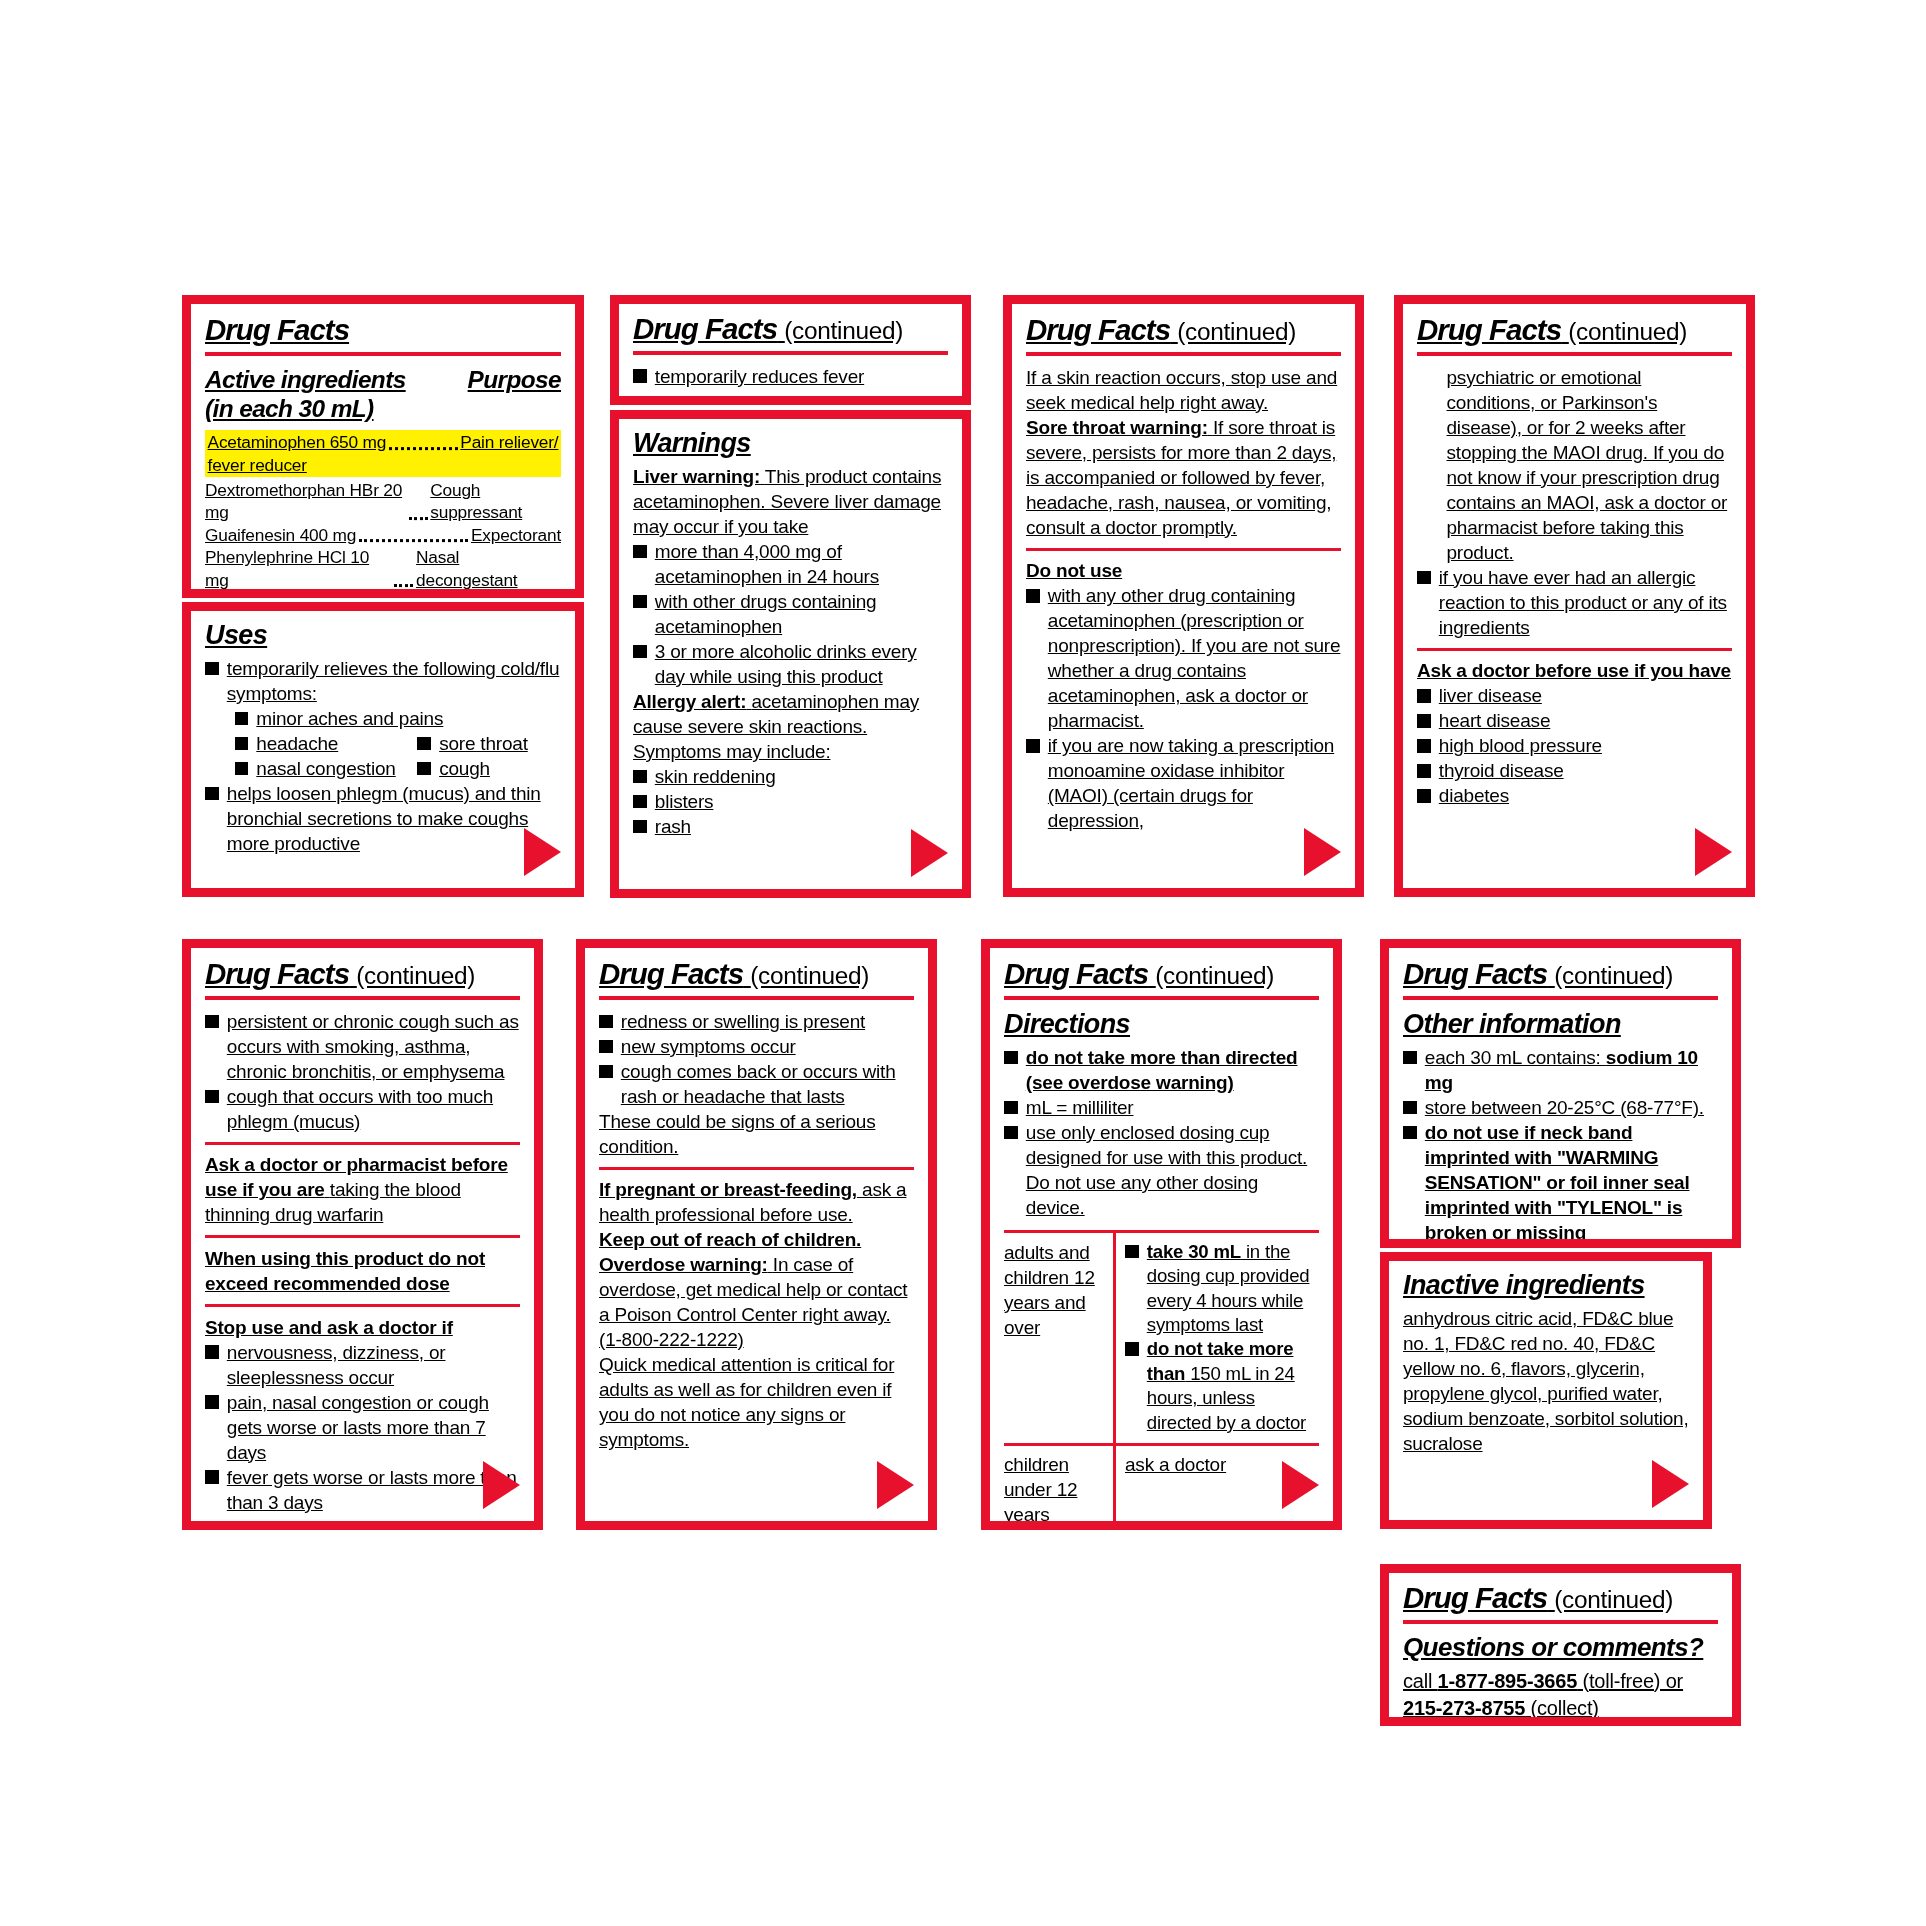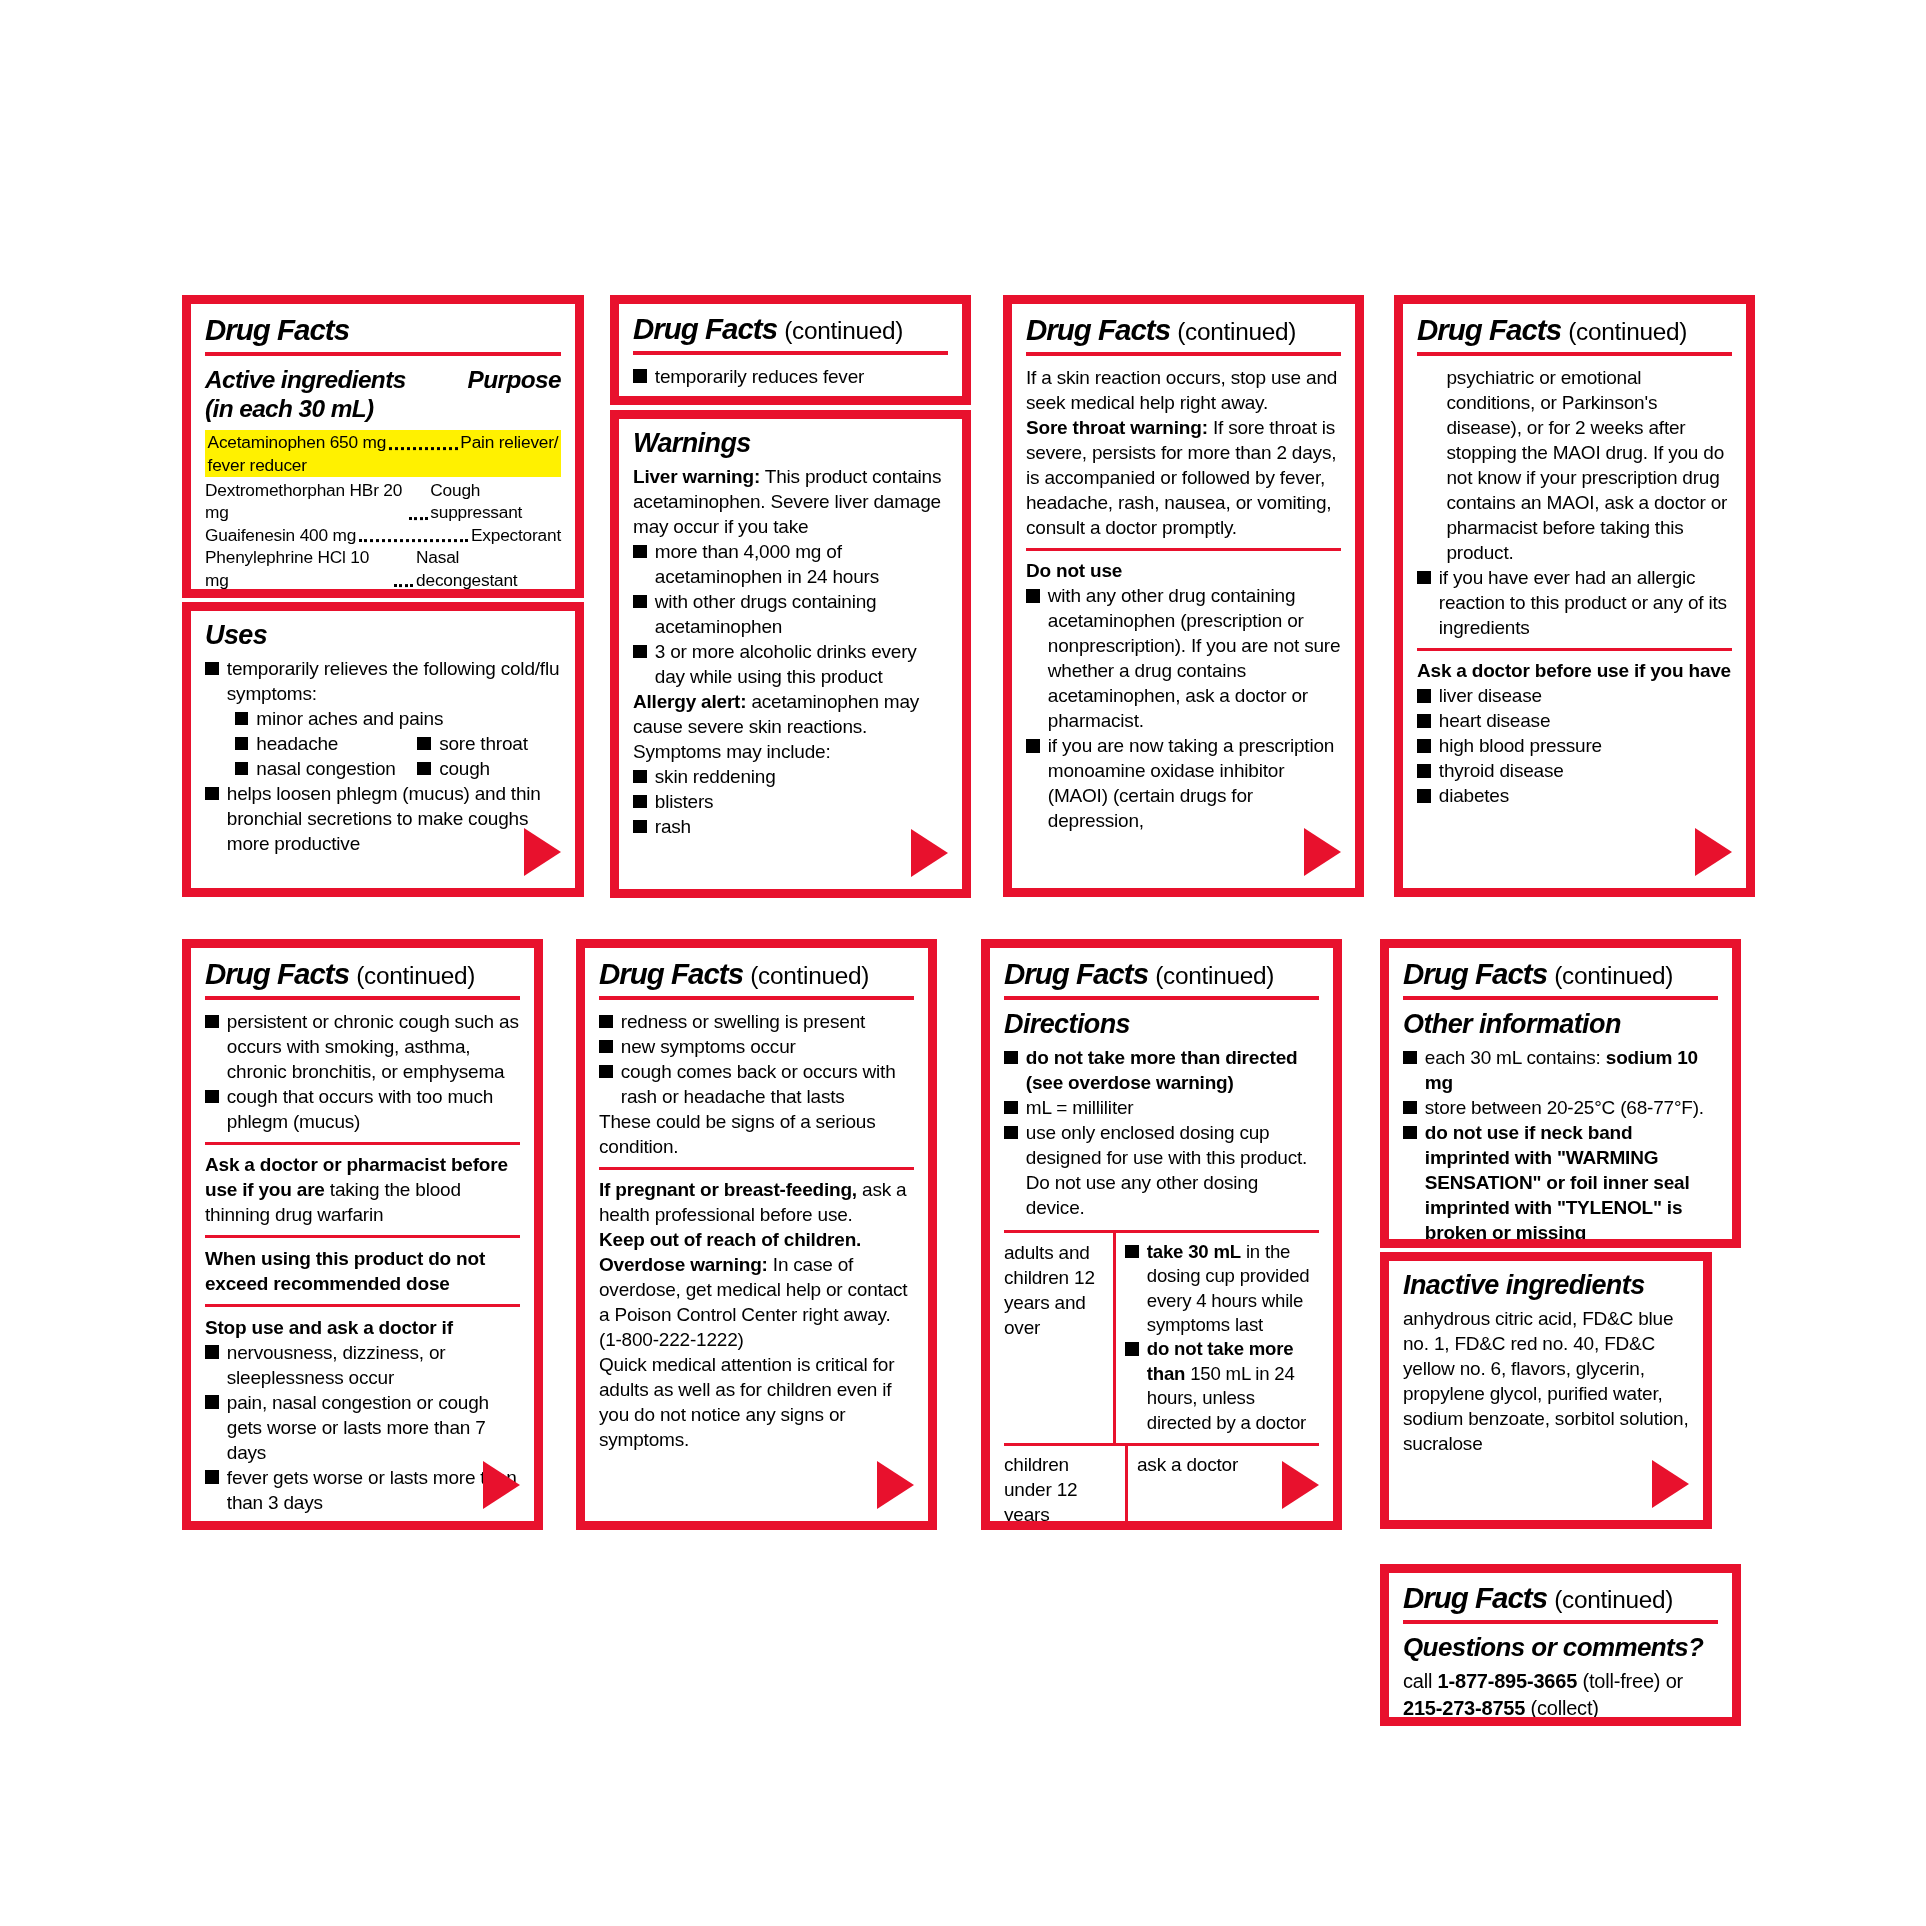--- a/index.html
+++ b/index.html
@@ -1,21 +1,21 @@
 <!DOCTYPE html>
 <html style="--red: #e8112d; --hl: #fff100;font-size:10.3px"><head>
 <meta charset="utf-8">
 <style>
   :root { --red:#e8112d; --hl:#fff100; }
   * { box-sizing:border-box; margin:0; padding:0; }
   html,body { width:1926px; height:1926px; background:#fff; }
   body { font-family:"Liberation Sans", sans-serif; color:#000; letter-spacing:-0.2px; }
   #canvas { position:relative; width:1926px; height:1926px; background:#fff; overflow:hidden; }
 
-  .panel { position:absolute; background:#fff; border:9px solid var(--red); padding:9px 14px 10.3px 14px; overflow:hidden; }
+  .panel { position:absolute; background:#fff; border:9px solid var(--red); padding:9px 14px 10.3px 14px; overflow:hidden;text-decoration:underline; }
 
   .df-title { font-size:29.5px; font-weight:bold; font-style:italic; letter-spacing:-1px; line-height:1.15; }
   .df-title .cont { font-size:24.4px; font-weight:normal; font-style:normal; letter-spacing:-0.3px; }
   .trule { height:3.9px; background:var(--red); margin:5.1px 0 9px 0; }
   .srule { height:3.2px; background:var(--red); margin:7.7px 0; }
 
   .h-it { font-size:27px; font-weight:bold; font-style:italic; letter-spacing:-0.6px; margin-bottom:5.1px; line-height:1.15; }
   .bold { font-weight:bold; }
   p.body, .body { font-size:19px; line-height:25px; }
 
@@ -31,21 +31,21 @@
 
   .ai-head { display:flex; justify-content:space-between; font-size:24.4px; font-weight:bold; font-style:italic; letter-spacing:-0.6px; line-height:1.2; margin-bottom:6.4px; }
 
   .cont-indent { padding-left:29.5px; }
 
   .arrow { position:absolute; right:14px; bottom:11.6px; width:0; height:0;
            border-left:37px solid var(--red); border-top:24.4px solid transparent; border-bottom:24.4px solid transparent; }
 
   .dtable { margin-top:10.3px; border-top:3.2px solid var(--red); }
   .drow { display:grid; grid-template-columns:109px 1fr; }
-  .drow + .drow { border-top:3.2px solid var(--red);gap:12px; }
+  .drow + .drow { border-top:3.2px solid var(--red); }
   .dc1 { padding:6.4px 6.4px 7.7px 0; font-size:19px; line-height:25px; }
   .dc2 { border-left:3.2px solid var(--red); padding:6.4px 0 7.7px 9px; }
   .dc2 .bullet { font-size:18.6px; line-height:24.4px; }
   .dc2 .bullet::before { margin-top:5.1px; }
 
   
   #p1a { left:182px; top:295px;  width:402px; height:303px; }
   #p1b { left:182px; top:602px;  width:402px; height:295px; }
   #p2a { left:610px; top:295px;  width:361px; height:110px; padding-top:7.7px; }
   #p2b { left:610px; top:410px;  width:361px; height:488px; }

